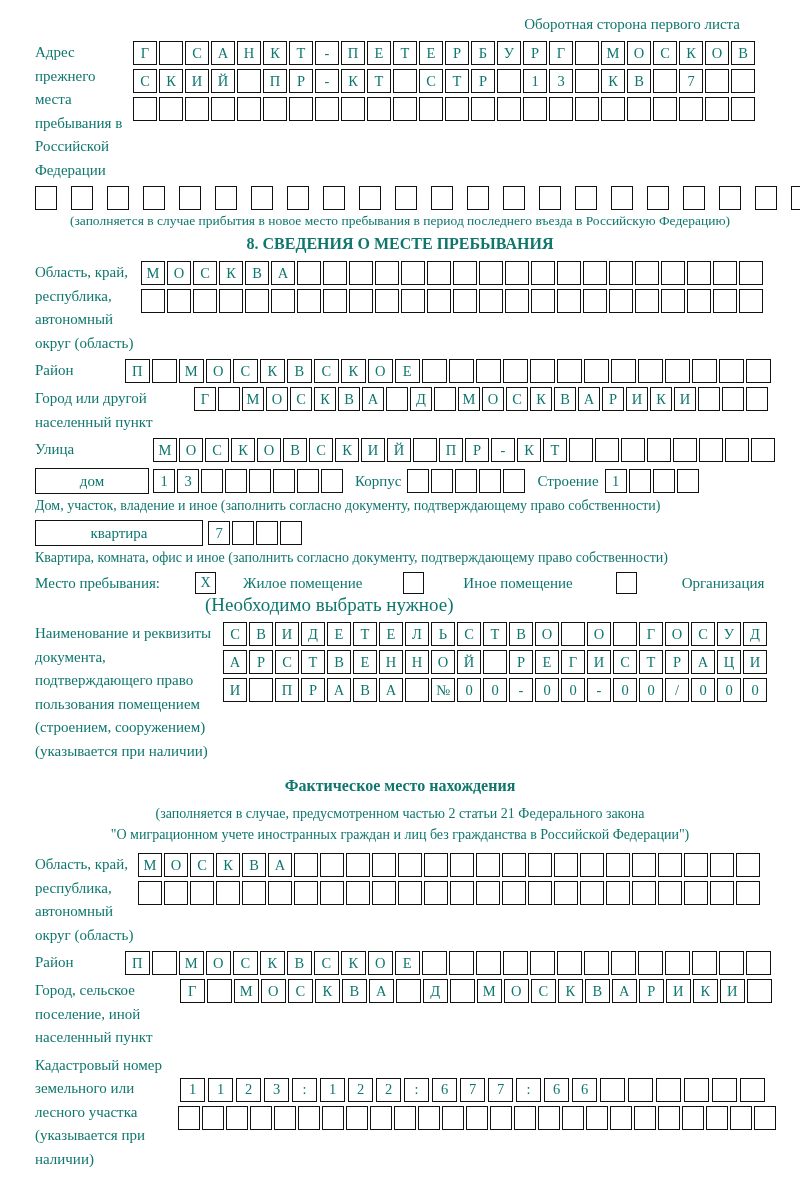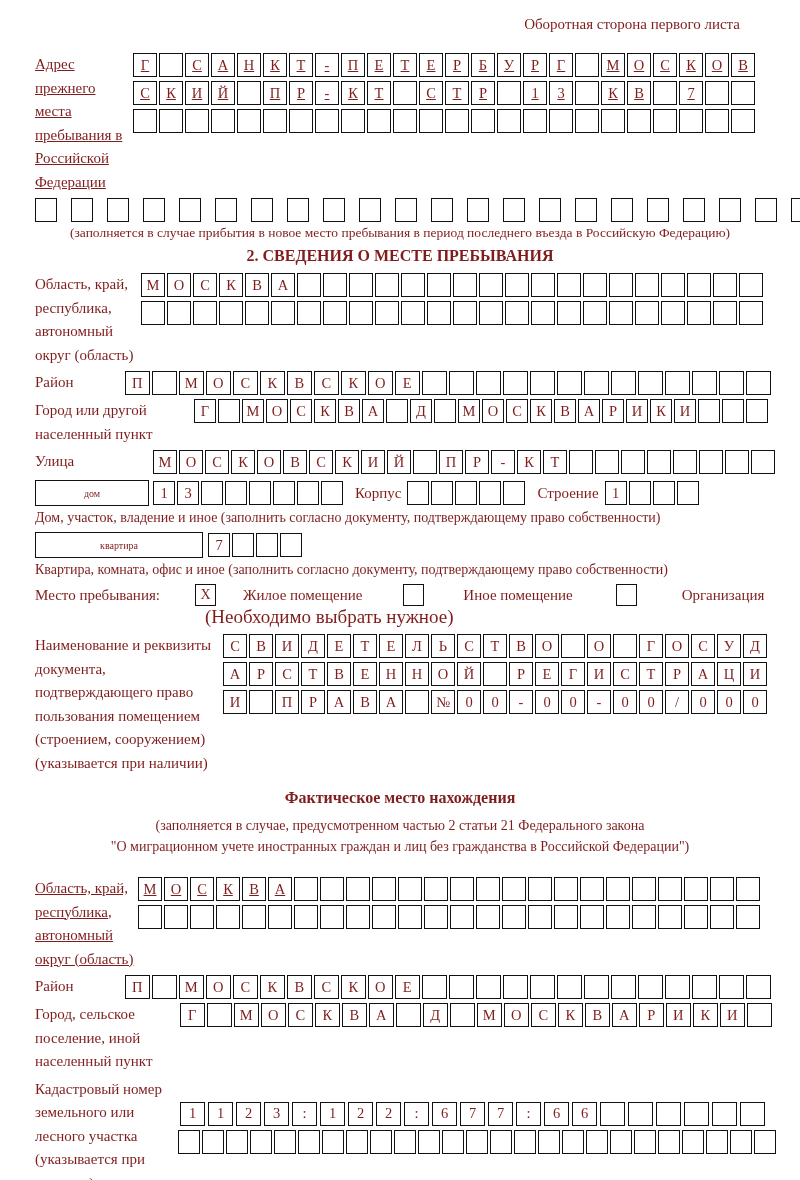--- a/index.html
+++ b/index.html
@@ -1,19 +1,19 @@
 <!DOCTYPE html>
 <html><head>
 <meta charset="utf-8">
 <style>
   html,body{margin:0;padding:0;background:#fff;}
   .page{
     position:relative;
     width:800px;height:1180px;
-    background:#fff;color:#7f1d1d;
+    background:#fff;color:#0f766e;
     font-family:"Liberation Serif","DejaVu Serif",serif;
     font-size:15px;
     box-sizing:border-box;
     padding:16px 35px 0 35px;
     overflow:hidden;
   }
   .hdr-note{text-align:right;padding-right:25px;font-size:15px;}
   .frow{display:flex;align-items:flex-start;}
   .flabel{flex:none;font-size:15px;line-height:23.5px;padding-right:4px;box-sizing:border-box;}
   .stack{display:flex;flex-direction:column;}
@@ -27,35 +27,35 @@
     font-size:14.5px;line-height:1;
   }
   .cells.tight .cell{width:22px;}
   .cells.wide  .cell{width:24.5px;margin-right:2.5px;}
   .cells.wider .cell{width:25px;margin-right:3px;}
   .caption{font-size:13.5px;text-align:center;margin:3px 0 0 0;}
   .caption-left{font-size:14px;margin:4px 0 6px 0;}
   .sec-title{font-weight:bold;text-align:center;font-size:16px;margin:6px 0 8px 0;}
   .widebox{
     box-sizing:border-box;flex:none;height:26px;border:1.6px solid #111;
-    display:flex;align-items:center;justify-content:center;font-size:10px;font-family:Liberation Serif, serif;
+    display:flex;align-items:center;justify-content:center;font-size:15px;font-family:Liberation Serif, serif;
   }
   .chk{
     box-sizing:border-box;flex:none;width:21px;height:22px;border:1.6px solid #111;
     display:inline-flex;align-items:center;justify-content:center;font-size:14px;
   }
   .mesto-row{display:flex;align-items:center;margin-top:6px;gap:27px;}
   .mesto-row .lbl{font-size:15px;}
   .stamp-box{
     box-sizing:border-box;border:1.8px solid #111;
     width:375px;height:175px;margin-left:320px;margin-top:10px;
     background:#fff;
   }
   .fact-cap{text-align:center;font-size:14px;line-height:1.5;}
-  .mt4{margin-top:4px;gap:12px;}.mt6{margin-top:6px;}.mt8{margin-top:20px;text-decoration:underline;}
+  .mt4{margin-top:4px;gap:12px;}.mt6{margin-top:6px;}.mt8{margin-top:8px;}
 </style>
 </head>
 <body>
 
 <div class="page">
 
   <div class="hdr-note">Оборотная сторона первого листа</div>
 
   <div class="frow mt8">
     <div class="flabel" style="width:98px">Адрес прежнего места пребывания в Российской Федерации</div>
@@ -167,21 +167,21 @@
       <span class="cell"></span>
       <span class="cell"></span>
       <span class="cell"></span>
       <span class="cell"></span>
       <span class="cell"></span>
       <span class="cell"></span>
       <span class="cell"></span>
     </div>
   <div class="caption">(заполняется в случае прибытия в новое место пребывания в период последнего въезда в Российскую Федерацию)</div>
 
-  <div class="sec-title">2. СВЕДЕНИЯ О МЕСТЕ ПРЕБЫВАНИЯ</div>
+  <div class="sec-title">8. СВЕДЕНИЯ О МЕСТЕ ПРЕБЫВАНИЯ</div>
 
   <div class="frow">
     <div class="flabel" style="width:106px">Область, край, республика, автономный округ (область)</div>
     <div class="stack">
       <div class="cells">
           <span class="cell">М</span>
           <span class="cell">О</span>
           <span class="cell">С</span>
           <span class="cell">К</span>
           <span class="cell">В</span>

